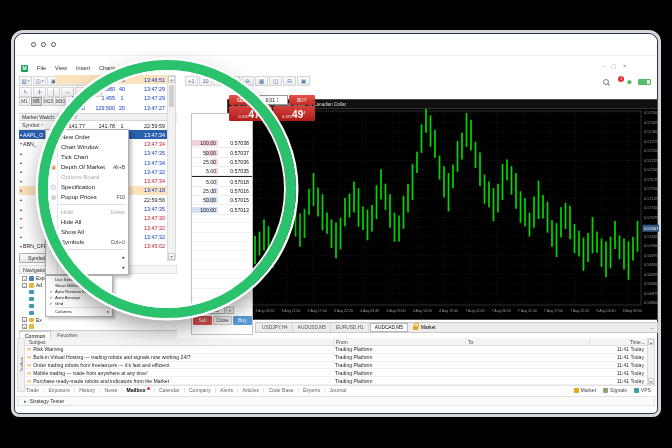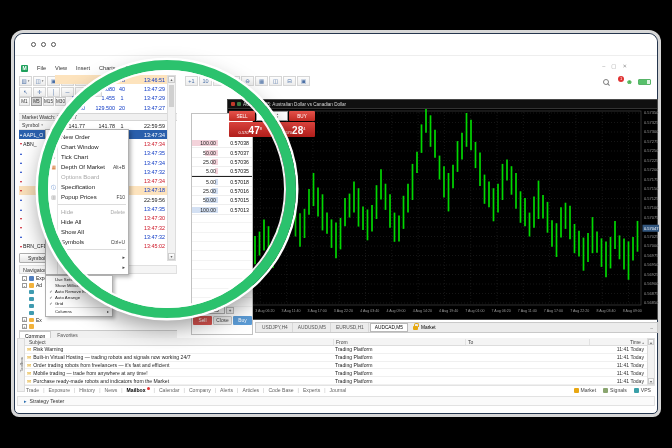--- a/index.html
+++ b/index.html
@@ -88,21 +88,21 @@
         display:flex;align-items:center;justify-content:center}
   .dombtns{position:absolute;left:1px;bottom:9px;display:flex;gap:1px}
   .dbt{width:19px;height:9px;font-size:4.8px;color:#fff;display:flex;align-items:center;justify-content:center;border-radius:1px}
   .dbt.sell{background:#d9534f}.dbt.close{background:#ededed;color:#444;border:1px solid #c5c5c5}.dbt.buy{background:#5b9bd5}
   
   .chart{left:212px;top:65px;width:431px;height:221px;background:#000;border:1px solid #4a4a4a;z-index:5}
   .ctitle{position:absolute;left:0;top:0;width:429px;height:9px;background:#101010;border-bottom:1px solid #333;
           display:flex;align-items:center;gap:2px;padding-left:3px;font-size:4.6px;color:#d5d5d5}
   .ci{width:4px;height:4px;border-radius:1px}
   .ctimes{position:absolute;left:2px;top:209px;width:412px;display:flex;justify-content:space-between;font-size:3.6px;color:#9a9a9a}
-  .ocw{left:214px;top:77px;width:86px;height:26px;z-index:15;font-size:4.6px}
+  .ocw{left:214px;top:61px;width:86px;height:26px;z-index:15;font-size:4.6px}
   .ocw .r1{display:flex;height:10px;gap:1px}
   .ocb{width:26px;background:linear-gradient(#e5534b,#c22a23);color:#fff;display:flex;align-items:center;justify-content:center;border-radius:1px}
   .ocv{width:32px;background:#fff;border:1px solid #999;color:#111;display:flex;align-items:center;justify-content:center;gap:2px}
   .ocv .sa{font-size:3px;color:#666;line-height:3px}
   .ocw .r2{display:flex;height:15px;gap:1px;margin-top:1px}
   .ocp{width:42.5px;background:linear-gradient(#d8423c,#b01d1a);color:#fff;display:flex;align-items:flex-end;justify-content:center;
        padding-bottom:1px;border-radius:1px}
   .ocp .sm{font-size:4px;margin-bottom:1px}
   .ocp .bg{font-size:10px;font-weight:bold;line-height:10px}
   .ocp .sup{font-size:4px;margin-bottom:5px}
@@ -735,21 +735,21 @@
         <span class="ocb">BUY</span>
       </div>
       <div class="r2">
         <span class="ocp">
           <span class="sm">0.570</span>
           <span class="bg">47</span>
           <span class="sup">8</span>
         </span>
         <span class="ocp">
           <span class="sm">0.570</span>
-          <span class="bg">28</span>
+          <span class="bg">49</span>
           <span class="sup">4</span>
         </span>
       </div>
     </div>
 
     <div class="ctabs">
         <span class="ctab">USDJPY,H4</span>
         <span class="ctab">AUDUSD,M5</span>
         <span class="ctab">EURUSD,H1</span>
         <span class="ctab act">AUDCAD,M5</span>

